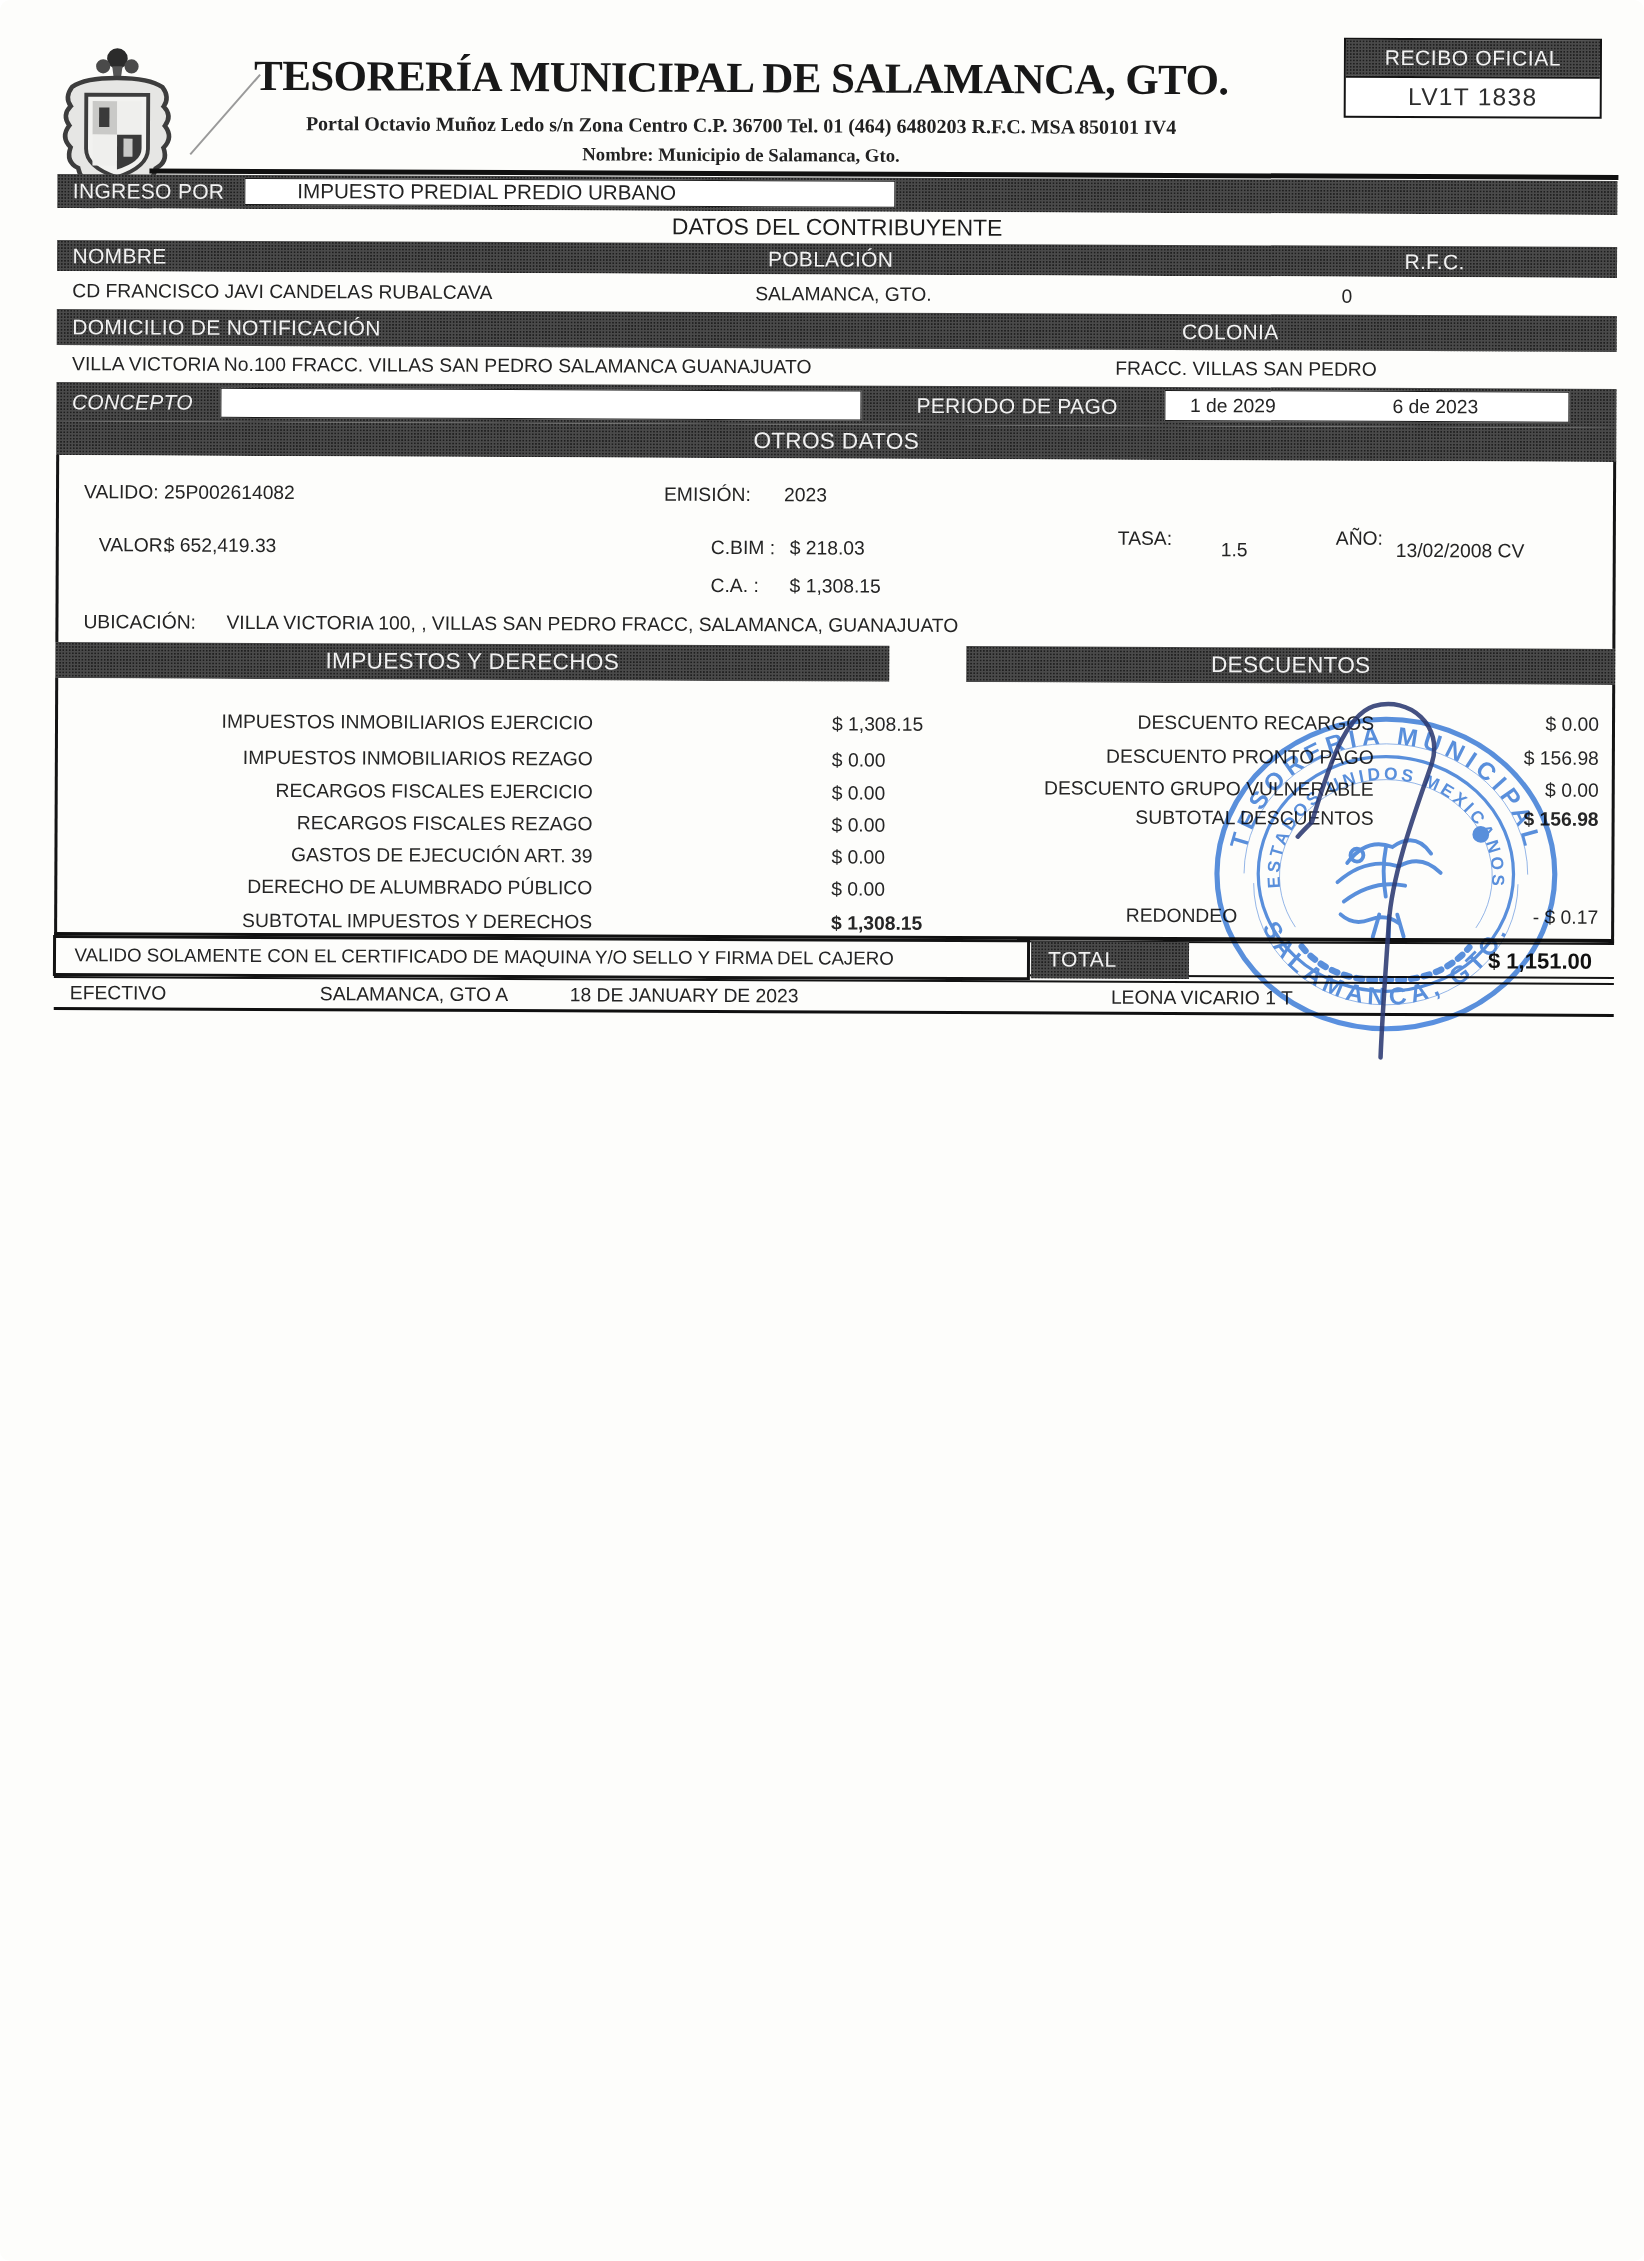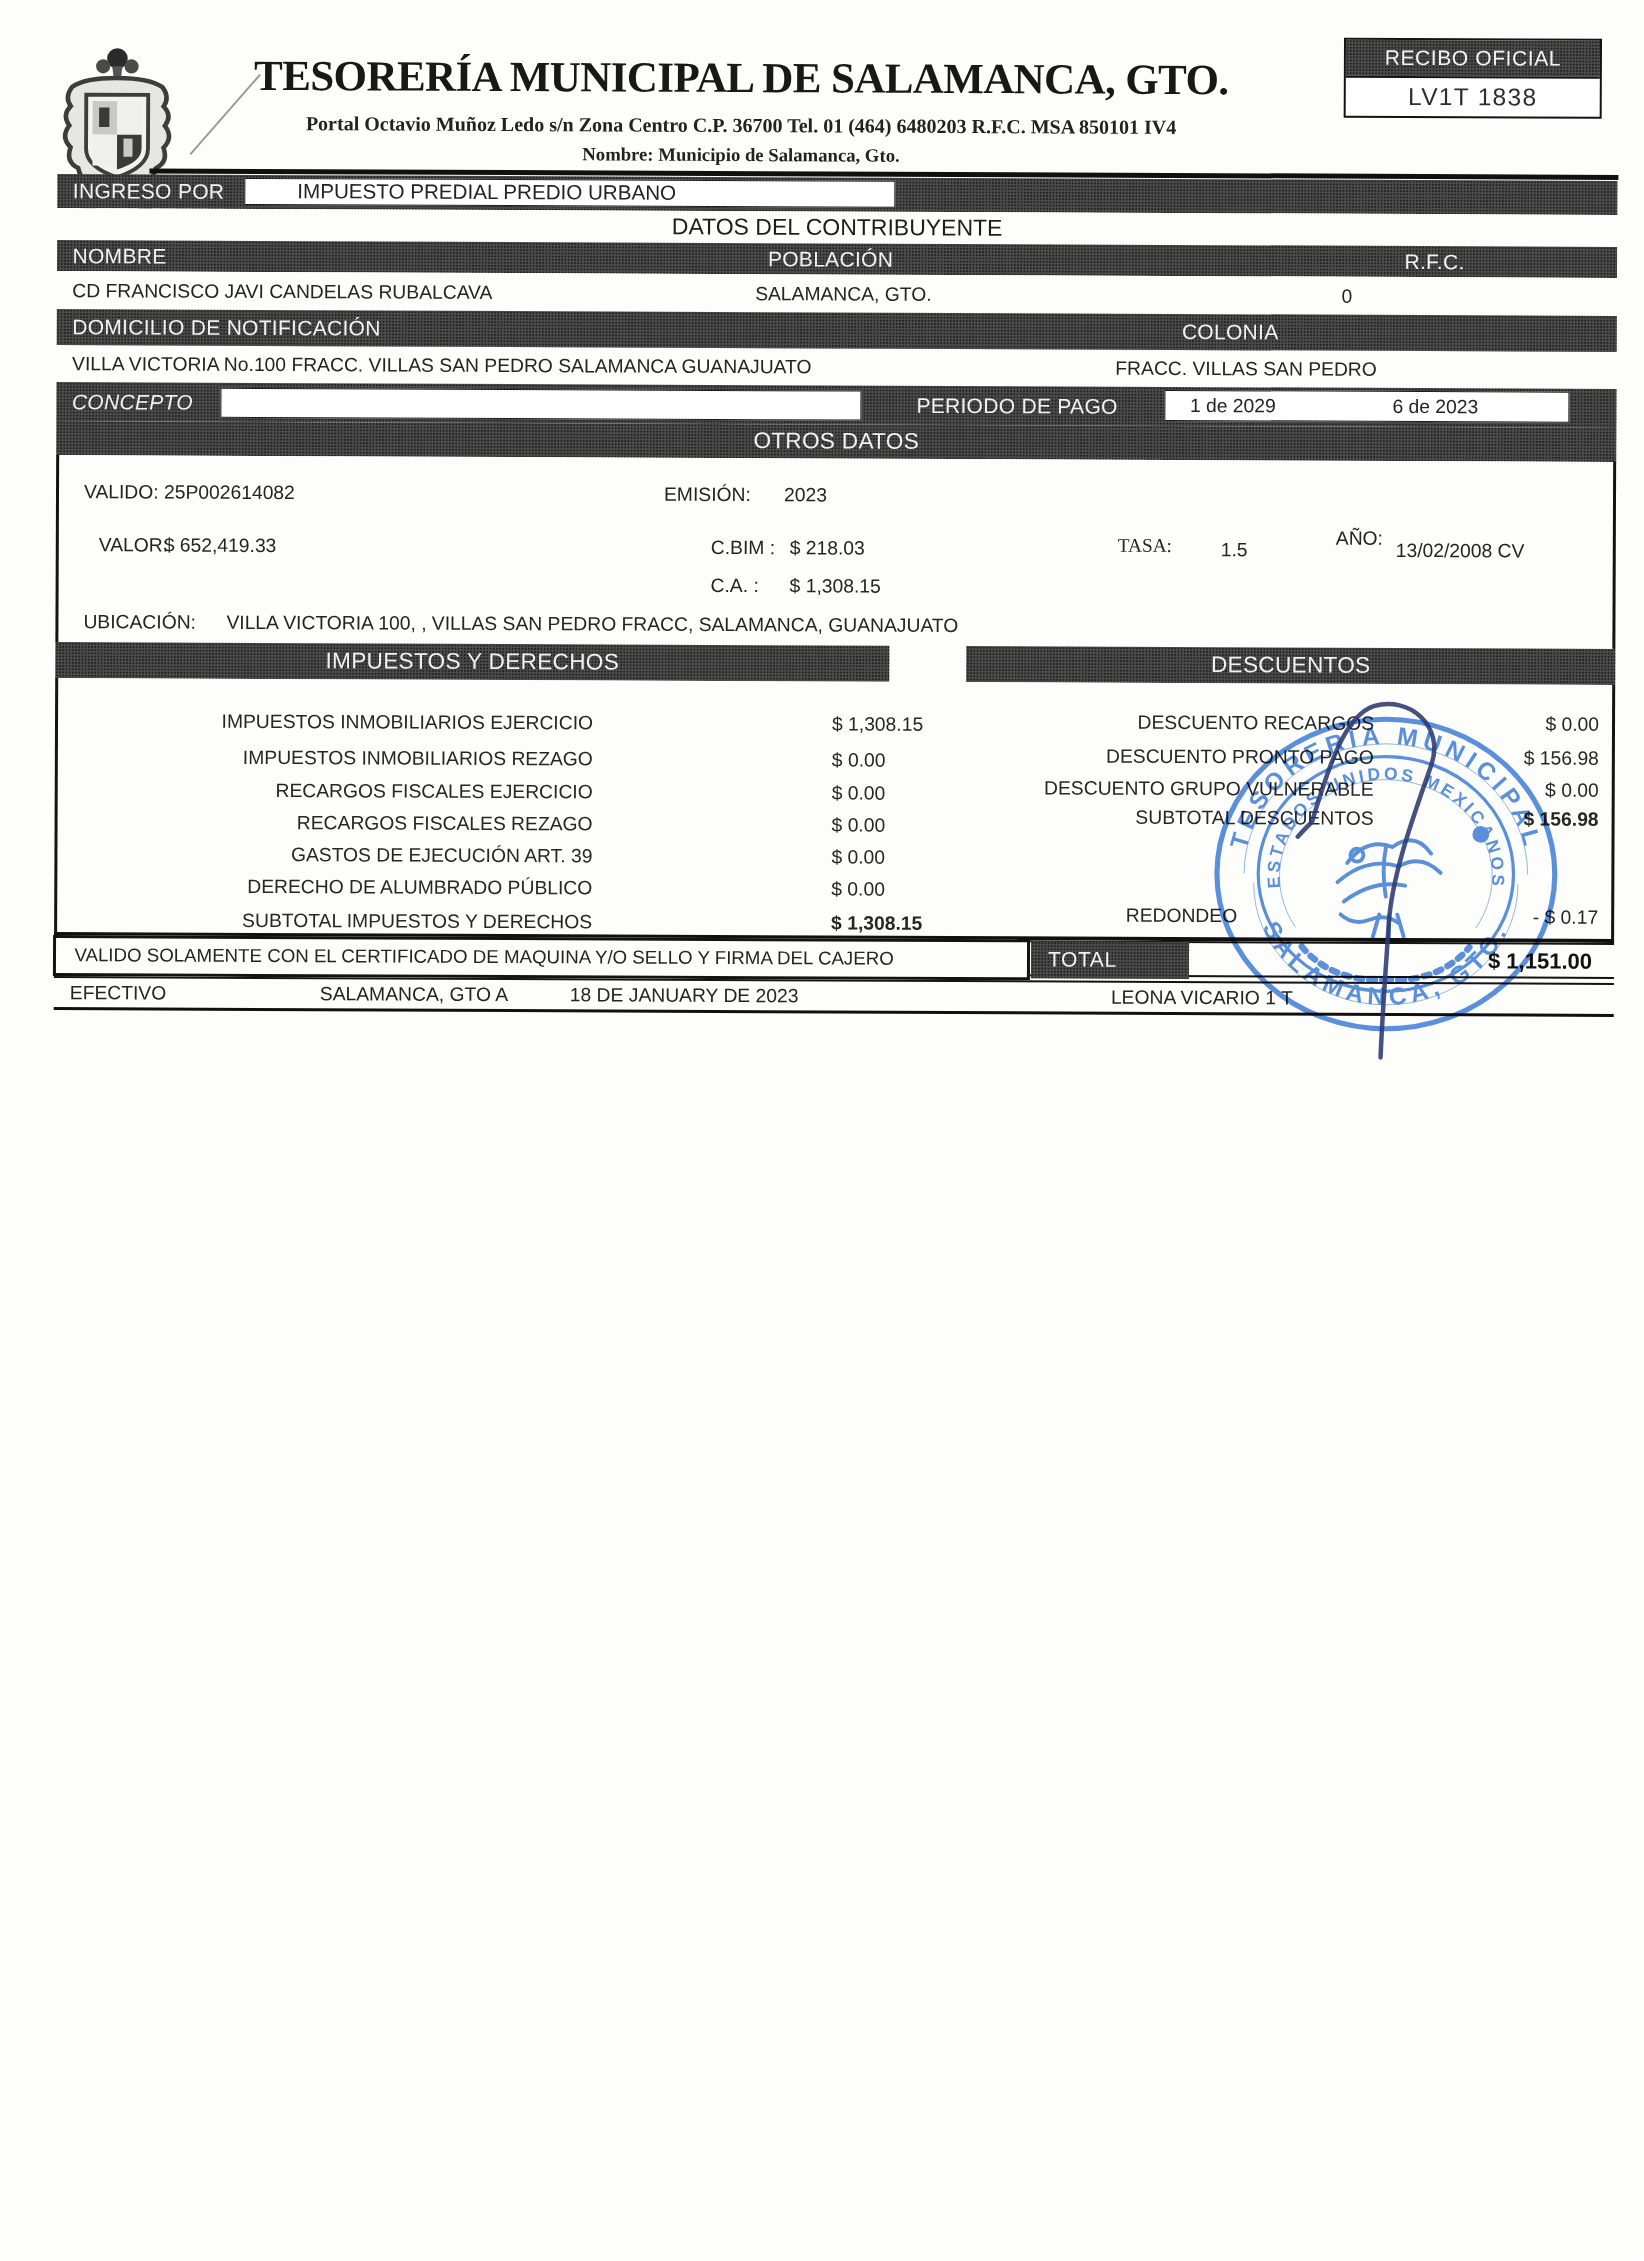--- a/index.html
+++ b/index.html
@@ -169,21 +169,21 @@
   <div class="obox">
     <span style="left:25px;top:26.4px;">VALIDO:</span>
     <span style="left:105px;top:26.4px;">25P002614082</span>
     <span style="left:605px;top:26.4px;">EMISIÓN:</span>
     <span style="left:725px;top:26.4px;">2023</span>
 
     <span style="left:40px;top:79px;">VALOR:</span>
     <span style="left:105px;top:79px;">$ 652,419.33</span>
     <span style="left:652px;top:79px;">C.BIM :</span>
     <span style="left:731px;top:79px;">$ 218.03</span>
-    <span style="left:1059px;top:75px;font-family:Liberation Serif, serif;">TASA:</span>
+    <span style="left:1059px;top:68px;">TASA:</span>
     <span style="left:1162px;top:79px;">1.5</span>
     <span style="left:1277px;top:67px;">AÑO:</span>
     <span style="left:1337px;top:79px;">13/02/2008 CV</span>
 
     <span style="left:652px;top:117px;">C.A. :</span>
     <span style="left:731px;top:117px;">$ 1,308.15</span>
 
     <span style="left:25px;top:156px;">UBICACIÓN:</span>
     <span style="left:168px;top:156px;">VILLA VICTORIA 100, , VILLAS SAN PEDRO FRACC, SALAMANCA, GUANAJUATO</span>
   </div>

